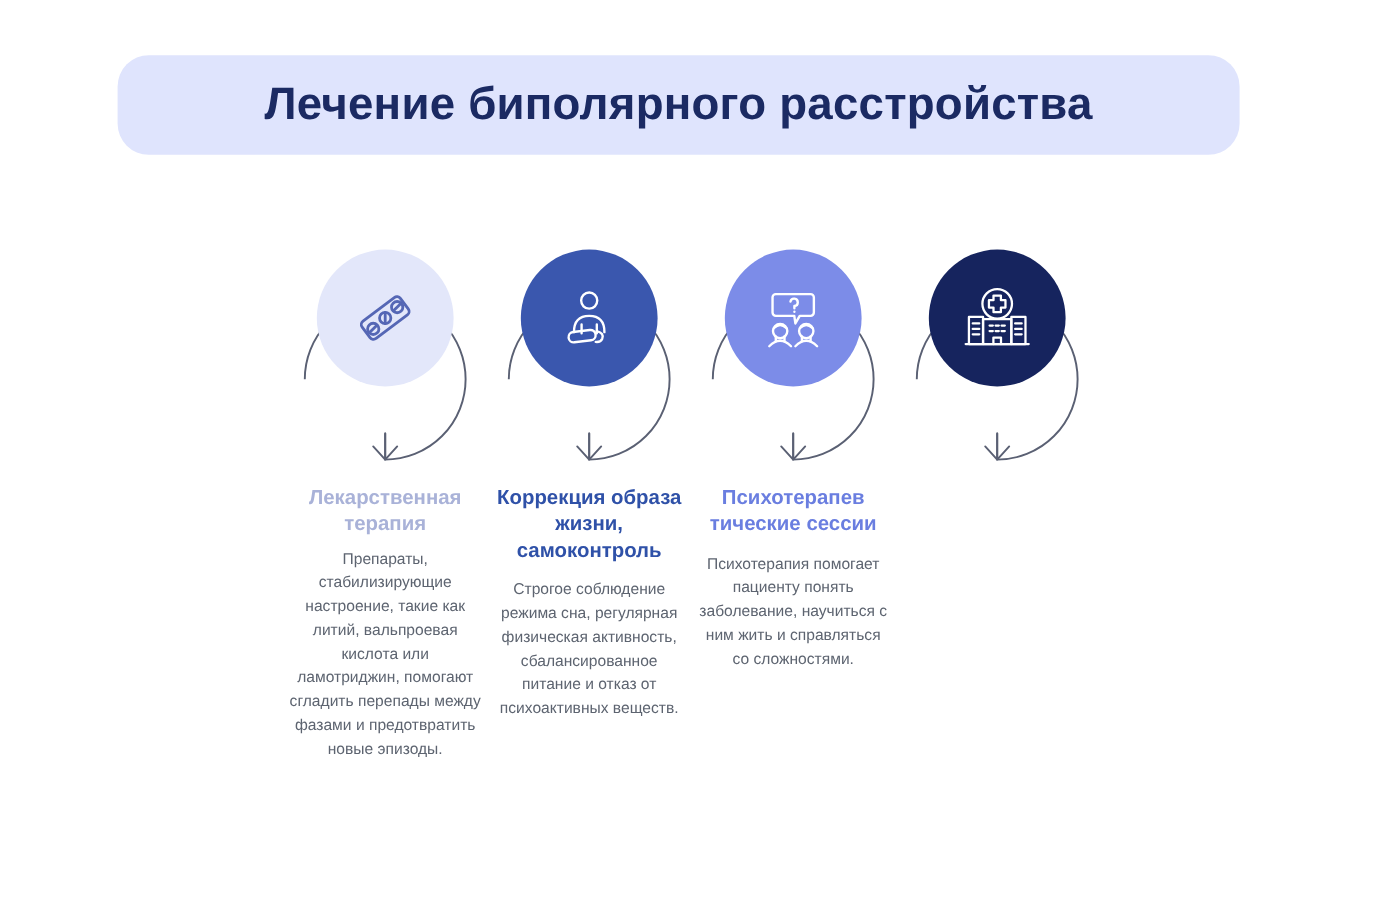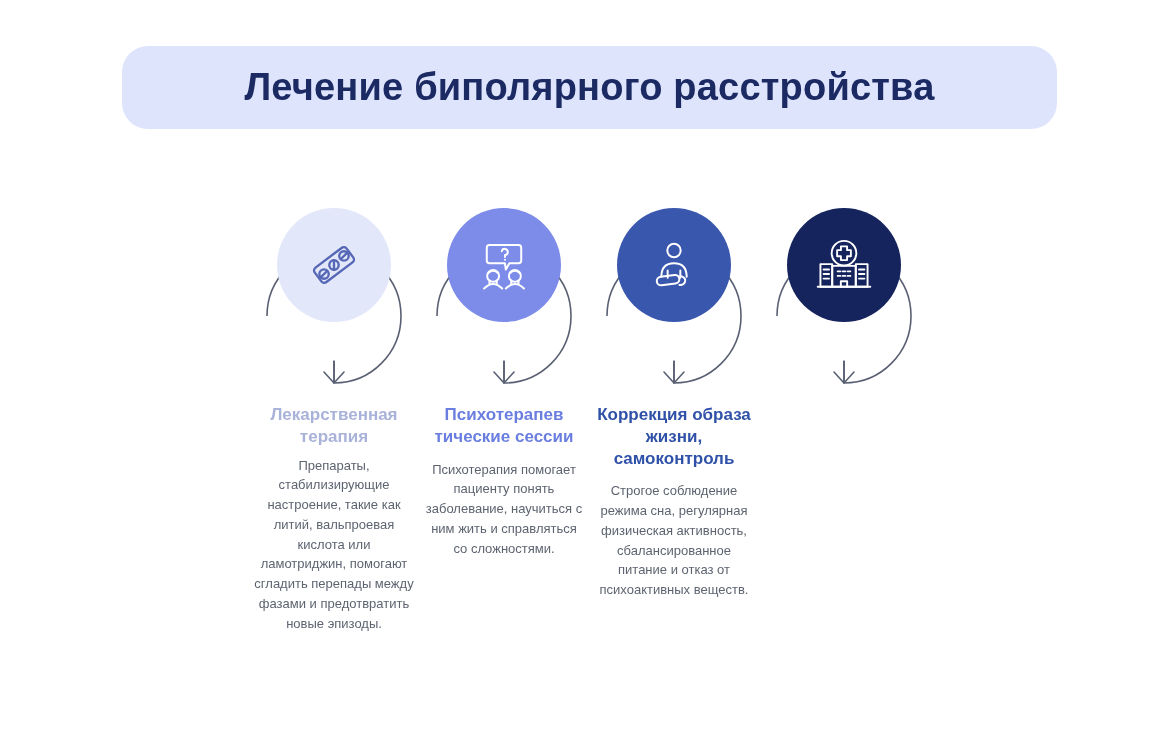--- a/index.html
+++ b/index.html
@@ -6,32 +6,32 @@
   body{
     width:1152px;height:753px;
     background:#ffffff;
     font-family:"Liberation Sans","DejaVu Sans",sans-serif;
     overflow:hidden;position:relative;
   }
   .canvas{position:relative;width:1152px;height:753px;}
 
   
   .title-banner{
-    position:absolute;left:122px;top:46px;width:935px;height:83px;
+    position:absolute;left:98px;top:46px;width:935px;height:83px;
     background:#dfe4fd;border-radius:26px;
     display:flex;align-items:center;justify-content:center;
   }
   .title-text{
     font-size:38px;font-weight:bold;color:#1b2a63;
     letter-spacing:.2px;white-space:nowrap;
   }
 
   
   .steps{
-    position:absolute;left:249px;top:186px;width:680px;height:520px;
+    position:absolute;left:236px;top:186px;width:680px;height:520px;
     display:flex;
   }
   .step{
     width:170px;position:relative;display:flex;flex-direction:column;
     align-items:center;
   }
 
   .circle-zone{
     position:relative;width:170px;height:210px;
   }
@@ -86,20 +86,42 @@
               <line x1="32" y1="26.8" x2="32" y2="37.2" stroke-linecap="round"></line>
               <line x1="39.6" y1="25.4" x2="46.4" y2="18.6" stroke-linecap="round"></line>
             </g>
           </svg>
         </div>
       </div>
       <div class="headline" style="color:#a9b2d8">Лекарственная терапия</div>
       <div class="body-text">Препараты, стабилизирующие настроение, такие как литий, вальпроевая кислота или ламотриджин, помогают сгладить перепады между фазами и предотвратить новые эпизоды.</div>
     </div>
 
+    <div class="step s3">
+      <div class="circle-zone">
+        <svg class="arc-svg" viewBox="0 0 170 210">
+          <path d="M 18 130 A 67 67 0 1 1 85 197 L 85 175" fill="none" stroke="#5a6073" stroke-width="1.6"></path>
+          <path d="M 85 196 L 85 175 M 75 186 L 85 197 L 95 186" fill="none" stroke="#5a6073" stroke-width="1.6" stroke-linecap="round" stroke-linejoin="round"></path>
+        </svg>
+        <div class="disc" style="background:#3a57ae">
+          <svg class="icon-svg" viewBox="0 0 64 64">
+            <g fill="none" stroke="#ffffff" stroke-width="2.2" stroke-linecap="round" stroke-linejoin="round">
+              <circle cx="32" cy="16" r="7.4"></circle>
+              <path d="M18 45 q0 -15 14 -15 q14 0 14 15"></path>
+              <path d="M25 38 v8 M39 38 v8"></path>
+              <rect x="13" y="44" width="25" height="9.5" rx="4.75" transform="rotate(-7 25 49)"></rect>
+              <path d="M39 44 q7 2 5 7 q-1.5 3.5 -6 3"></path>
+            </g>
+          </svg>
+        </div>
+      </div>
+      <div class="headline" style="color:#2f51a8">Коррекция образа жизни, самоконтроль</div>
+      <div class="body-text">Строгое соблюдение режима сна, регулярная физическая активность, сбалансированное питание и отказ от психоактивных веществ.</div>
+    </div>
+
     <div class="step s2">
       <div class="circle-zone">
         <svg class="arc-svg" viewBox="0 0 170 210">
           <path d="M 18 130 A 67 67 0 1 1 85 197 L 85 175" fill="none" stroke="#5a6073" stroke-width="1.6"></path>
           <path d="M 85 196 L 85 175 M 75 186 L 85 197 L 95 186" fill="none" stroke="#5a6073" stroke-width="1.6" stroke-linecap="round" stroke-linejoin="round"></path>
         </svg>
         <div class="disc" style="background:#7c8ce8">
           <svg class="icon-svg" viewBox="0 0 64 64">
             <g fill="none" stroke="#ffffff" stroke-width="2.2" stroke-linecap="round" stroke-linejoin="round">
               <path d="M16 10 h32 a3 3 0 0 1 3 3 v14 a3 3 0 0 1 -3 3 h-10 l-4 7 l-1 -7 h-17 a3 3 0 0 1 -3 -3 v-14 a3 3 0 0 1 3 -3 z"></path>
@@ -112,42 +134,20 @@
               <circle cx="44" cy="44" r="6.6"></circle>
               <path d="M38.4 41.2 q5.6 -5.6 11.2 0"></path>
               <path d="M40 49 v4 M48 49 v4"></path>
               <path d="M34 58 q10 -10 20 0"></path>
             </g>
           </svg>
         </div>
       </div>
       <div class="headline" style="color:#6a7ee0">Психотерапев тические сессии</div>
       <div class="body-text">Психотерапия помогает пациенту понять заболевание, научиться с ним жить и справляться со сложностями.</div>
-    </div>
-
-    <div class="step s3">
-      <div class="circle-zone">
-        <svg class="arc-svg" viewBox="0 0 170 210">
-          <path d="M 18 130 A 67 67 0 1 1 85 197 L 85 175" fill="none" stroke="#5a6073" stroke-width="1.6"></path>
-          <path d="M 85 196 L 85 175 M 75 186 L 85 197 L 95 186" fill="none" stroke="#5a6073" stroke-width="1.6" stroke-linecap="round" stroke-linejoin="round"></path>
-        </svg>
-        <div class="disc" style="background:#3a57ae">
-          <svg class="icon-svg" viewBox="0 0 64 64">
-            <g fill="none" stroke="#ffffff" stroke-width="2.2" stroke-linecap="round" stroke-linejoin="round">
-              <circle cx="32" cy="16" r="7.4"></circle>
-              <path d="M18 45 q0 -15 14 -15 q14 0 14 15"></path>
-              <path d="M25 38 v8 M39 38 v8"></path>
-              <rect x="13" y="44" width="25" height="9.5" rx="4.75" transform="rotate(-7 25 49)"></rect>
-              <path d="M39 44 q7 2 5 7 q-1.5 3.5 -6 3"></path>
-            </g>
-          </svg>
-        </div>
-      </div>
-      <div class="headline" style="color:#2f51a8">Коррекция образа жизни, самоконтроль</div>
-      <div class="body-text">Строгое соблюдение режима сна, регулярная физическая активность, сбалансированное питание и отказ от психоактивных веществ.</div>
     </div>
 
     <div class="step s4">
       <div class="circle-zone">
         <svg class="arc-svg" viewBox="0 0 170 210">
           <path d="M 18 130 A 67 67 0 1 1 85 197 L 85 175" fill="none" stroke="#5a6073" stroke-width="1.6"></path>
           <path d="M 85 196 L 85 175 M 75 186 L 85 197 L 95 186" fill="none" stroke="#5a6073" stroke-width="1.6" stroke-linecap="round" stroke-linejoin="round"></path>
         </svg>
         <div class="disc" style="background:#16245e">
           <svg class="icon-svg" viewBox="0 0 64 64">

